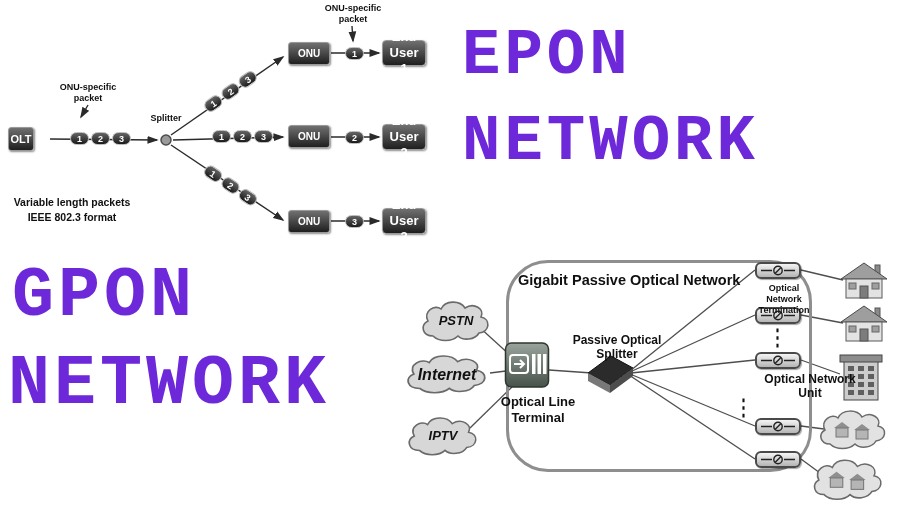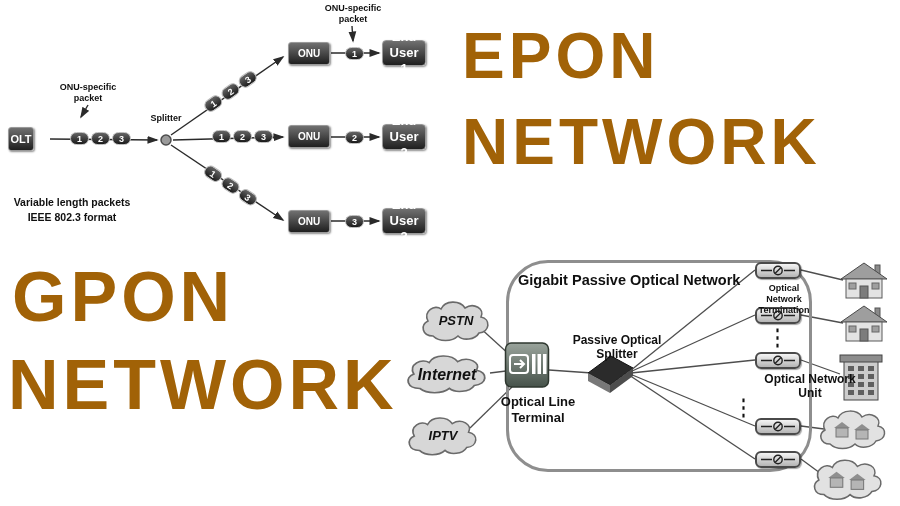--- a/index.html
+++ b/index.html
@@ -4,21 +4,21 @@
 <style>
   * { margin:0; padding:0; box-sizing:border-box; }
   html,body { background:#ffffff; }
   body { font-family:"Liberation Sans", sans-serif; }
   .canvas { position:relative; width:900px; height:506px; background:#fff; overflow:hidden; }
 
   svg.overlay { position:absolute; left:0; top:0; z-index:1; }
   .ep { stroke:#2a2a2a; stroke-width:1.4; }
   .gp { stroke:#4e4e4e; stroke-width:1.3; }
 
-  .big-title { position:absolute; z-index:0; font-weight:bold; color:#a16207; line-height:1; letter-spacing:4px; }
+  .big-title { position:absolute; z-index:0; font-weight:bold; color:#6d28d9; line-height:1; letter-spacing:4px;font-family:Liberation Mono, monospace; }
 
   .nbox { position:absolute; z-index:3; display:flex; align-items:center; justify-content:center;
           background:linear-gradient(180deg,#707070,#1f1f1f); color:#fff; font-weight:bold;
           border:1px solid #999; border-radius:3px; box-shadow:1px 1px 2px rgba(0,0,0,.45); }
   .eu  { flex-direction:column; font-size:13px; line-height:1.25; border-radius:4px; text-align:center; }
 
   .chip-row { position:absolute; z-index:3; display:flex; gap:2px; }
   .chip { width:19px; height:13px; border-radius:7px; background:linear-gradient(180deg,#646464,#1b1b1b);
           border:1px solid #bbb; color:#fff; font-size:9px; font-weight:bold;
           display:flex; align-items:center; justify-content:center; }

